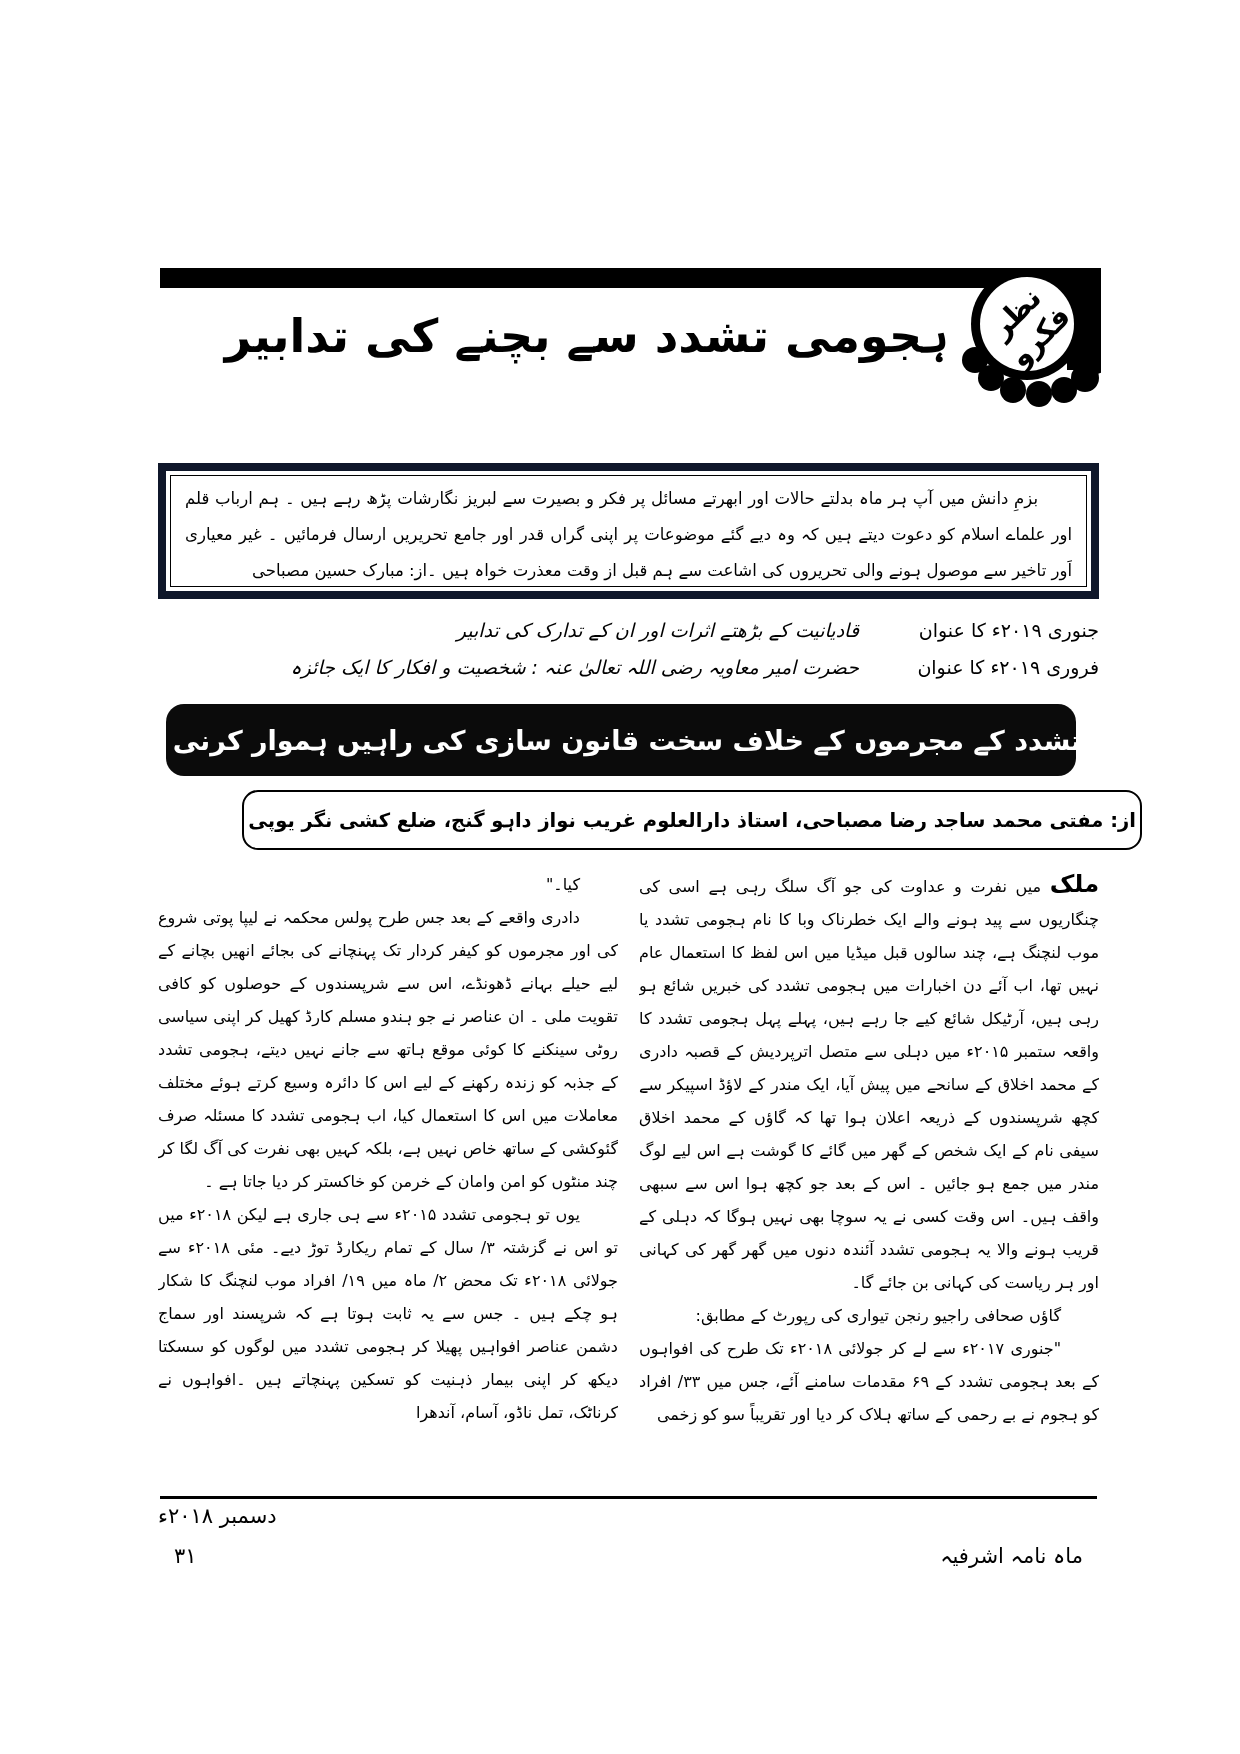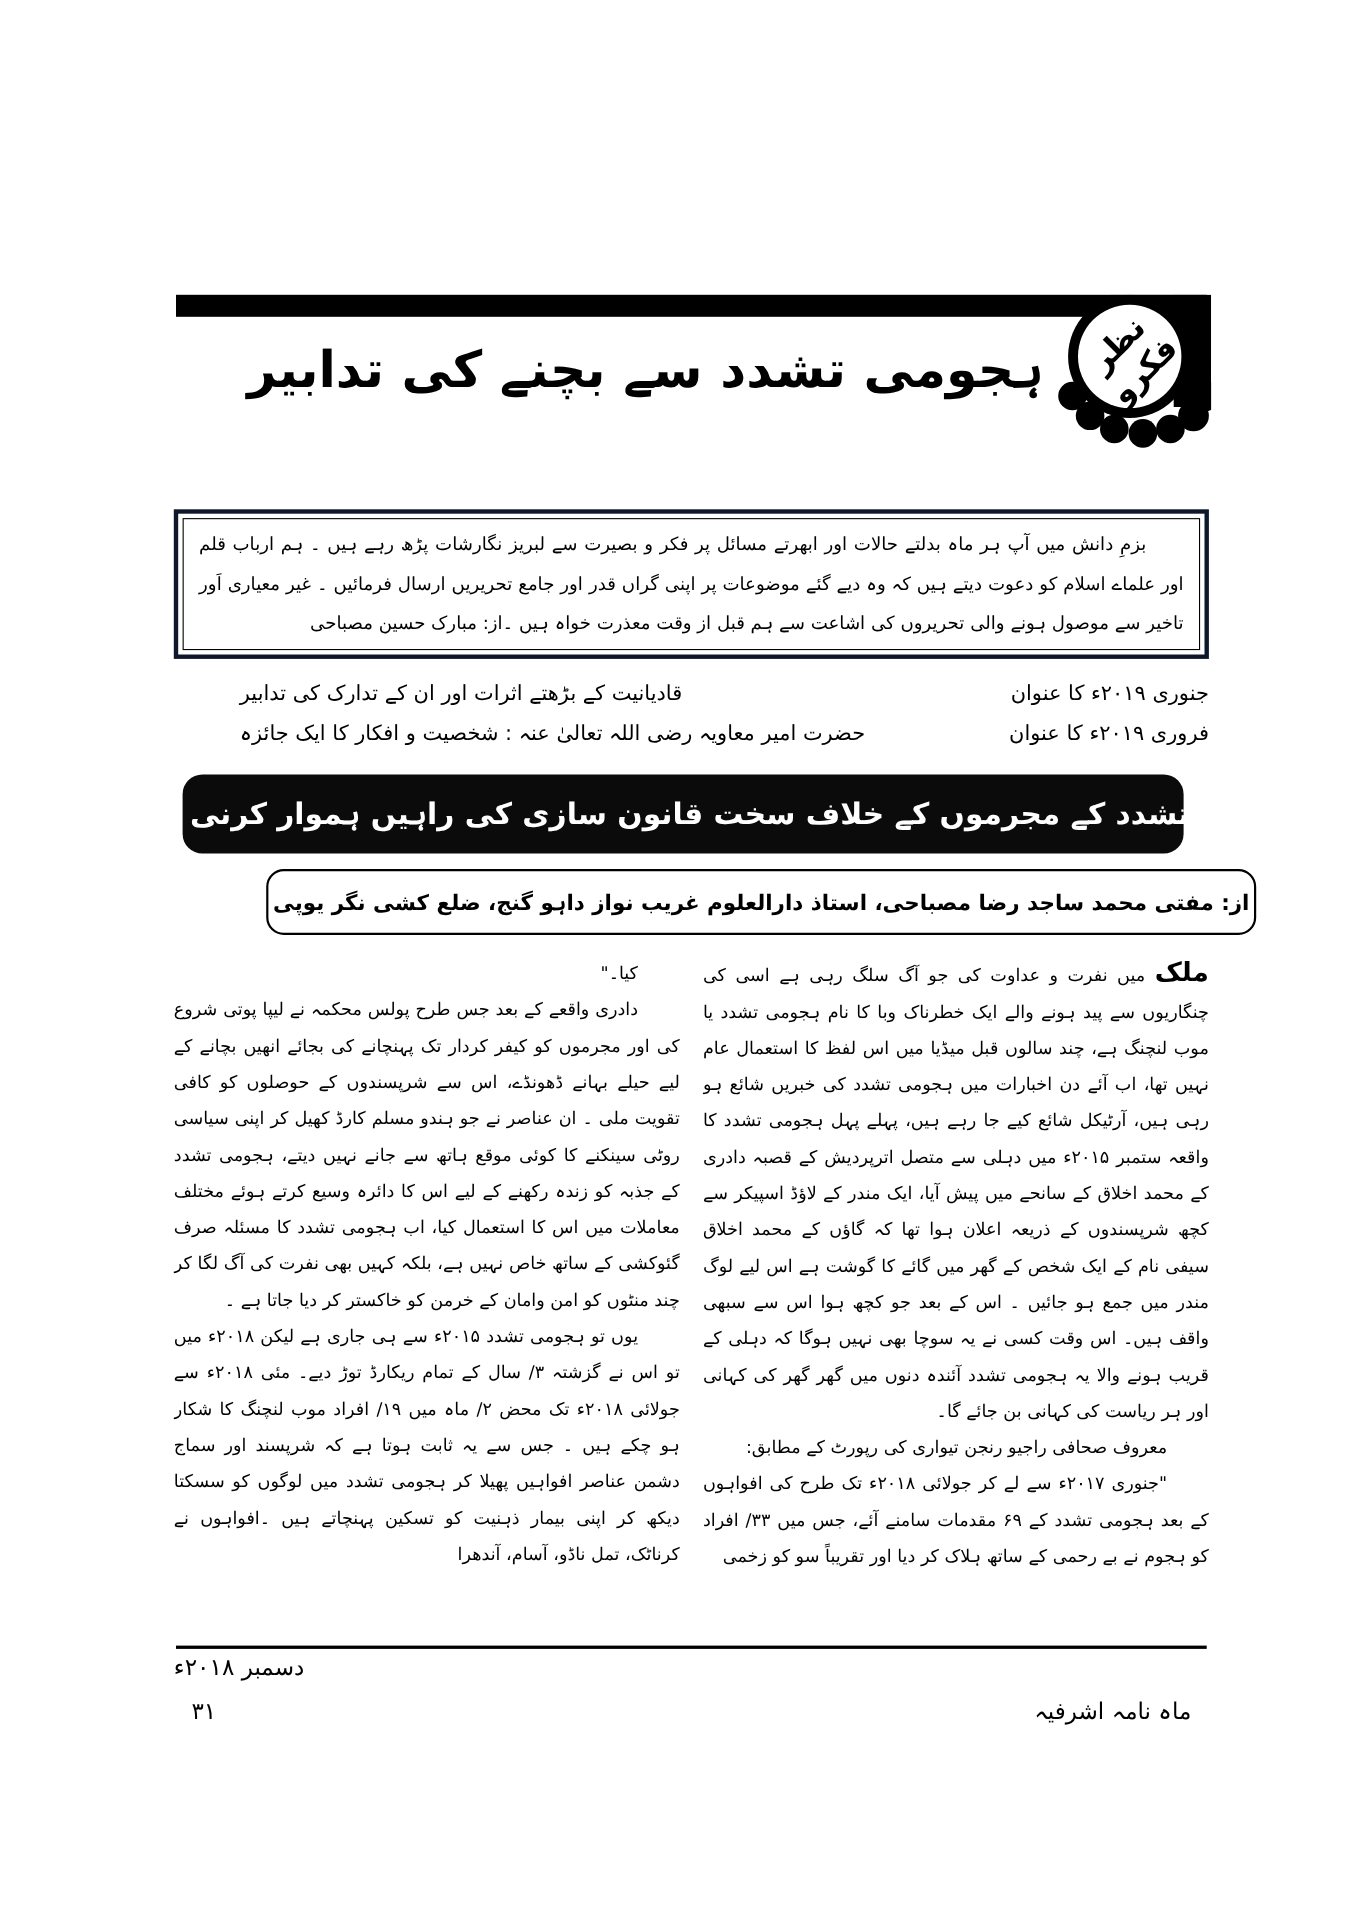--- a/index.html
+++ b/index.html
@@ -17,36 +17,36 @@
   .badge-txt{font-weight:bold; font-size:29px; fill:#000;}
   .main-title{
     position:absolute; top:34px; left:0; right:150px; text-align:right;
     direction:rtl; font-size:46px; font-weight:bold; letter-spacing:-1px;
     line-height:1.5; white-space:nowrap;
   }
 
   
   .intro-box{
     position:absolute; top:195px; left:0; width:941px; height:136px;
-    border:4px solid #0f172a; box-sizing:border-box; background:#fff;
+    border:8px solid #0f172a; box-sizing:border-box; background:#fff;
   }
   .intro-inner{
     position:absolute; inset:4px; border:1.5px solid #000;
     padding:5px 14px; overflow:hidden;
   }
   .intro-text{
     direction:rtl; text-align:justify; font-size:16.5px; line-height:36px; margin:0;
     text-indent:34px;
   }
 
   
   .topics{position:absolute; top:344px; left:0; width:941px; direction:rtl;}
   .topic-row{display:flex; direction:rtl; align-items:baseline; line-height:37px; font-size:19px;}
   .topic-label{width:185px; flex:0 0 auto; white-space:nowrap;}
-  .topic-title{flex:1 1 auto; text-align:left; padding-left:60px; padding-right:55px; white-space:nowrap;}
+  .topic-title{flex:1 1 auto; text-align:right; padding-left:60px; padding-right:55px; white-space:nowrap;font-style:italic;}
 
   
   .banner{
     position:absolute; top:436px; left:8px; width:910px; height:72px;
     background:#0b0b0b; border-radius:18px; display:flex; align-items:center; justify-content:center;
   }
   .banner-text{
     color:#fff; direction:rtl; font-size:27px; font-weight:bold; white-space:nowrap; letter-spacing:-0.5px;
   }
 
@@ -132,21 +132,21 @@
     <div class="byline-box">
       <div class="byline-text">از: مفتی محمد ساجد رضا مصباحی، استاذ دارالعلوم غریب نواز داہو گنج، ضلع کشی نگر یوپی</div>
     </div>
 
     <div class="article-body">
       <div class="col">
         <p class="no-indent">
           <span class="lead-word">ملک</span>
           <span>میں نفرت و عداوت کی جو آگ سلگ رہی ہے اسی کی چنگاریوں سے پید ہونے والے ایک خطرناک وبا کا نام ہجومی تشدد یا موب لنچنگ ہے، چند سالوں قبل میڈیا میں اس لفظ کا استعمال عام نہیں تھا، اب آئے دن اخبارات میں ہجومی تشدد کی خبریں شائع ہو رہی ہیں، آرٹیکل شائع کیے جا رہے ہیں، پہلے پہل ہجومی تشدد کا واقعہ ستمبر ۲۰۱۵ء میں دہلی سے متصل اترپردیش کے قصبہ دادری کے محمد اخلاق کے سانحے میں پیش آیا، ایک مندر کے لاؤڈ اسپیکر سے کچھ شرپسندوں کے ذریعہ اعلان ہوا تھا کہ گاؤں کے محمد اخلاق سیفی نام کے ایک شخص کے گھر میں گائے کا گوشت ہے اس لیے لوگ مندر میں جمع ہو جائیں ۔ اس کے بعد جو کچھ ہوا اس سے سبھی واقف ہیں۔ اس وقت کسی نے یہ سوچا بھی نہیں ہوگا کہ دہلی کے قریب ہونے والا یہ ہجومی تشدد آئندہ دنوں میں گھر گھر کی کہانی اور ہر ریاست کی کہانی بن جائے گا۔</span>
         </p>
-        <p>معروف صحافی راجیو رنجن تیواری کی رپورٹ کے مطابق:</p>
+        <p>گاؤں صحافی راجیو رنجن تیواری کی رپورٹ کے مطابق:</p>
         <p>"جنوری ۲۰۱۷ء سے لے کر جولائی ۲۰۱۸ء تک طرح کی افواہوں کے بعد ہجومی تشدد کے ۶۹ مقدمات سامنے آئے، جس میں ۳۳/ افراد کو ہجوم نے بے رحمی کے ساتھ ہلاک کر دیا اور تقریباً سو کو زخمی</p>
       </div>
       <div class="col">
         <p>کیا۔"</p>
         <p>دادری واقعے کے بعد جس طرح پولس محکمہ نے لیپا پوتی شروع کی اور مجرموں کو کیفر کردار تک پہنچانے کی بجائے انھیں بچانے کے لیے حیلے بہانے ڈھونڈے، اس سے شرپسندوں کے حوصلوں کو کافی تقویت ملی ۔ ان عناصر نے جو ہندو مسلم کارڈ کھیل کر اپنی سیاسی روٹی سینکنے کا کوئی موقع ہاتھ سے جانے نہیں دیتے، ہجومی تشدد کے جذبہ کو زندہ رکھنے کے لیے اس کا دائرہ وسیع کرتے ہوئے مختلف معاملات میں اس کا استعمال کیا، اب ہجومی تشدد کا مسئلہ صرف گئوکشی کے ساتھ خاص نہیں ہے، بلکہ کہیں بھی نفرت کی آگ لگا کر چند منٹوں کو امن وامان کے خرمن کو خاکستر کر دیا جاتا ہے ۔</p>
         <p>یوں تو ہجومی تشدد ۲۰۱۵ء سے ہی جاری ہے لیکن ۲۰۱۸ء میں تو اس نے گزشتہ ۳/ سال کے تمام ریکارڈ توڑ دیے۔ مئی ۲۰۱۸ء سے جولائی ۲۰۱۸ء تک محض ۲/ ماہ میں ۱۹/ افراد موب لنچنگ کا شکار ہو چکے ہیں ۔ جس سے یہ ثابت ہوتا ہے کہ شرپسند اور سماج دشمن عناصر افواہیں پھیلا کر ہجومی تشدد میں لوگوں کو سسکتا دیکھ کر اپنی بیمار ذہنیت کو تسکین پہنچاتے ہیں ۔افواہوں نے کرناٹک، تمل ناڈو، آسام، آندھرا</p>
       </div>
     </div>
 
     <div class="footer">

